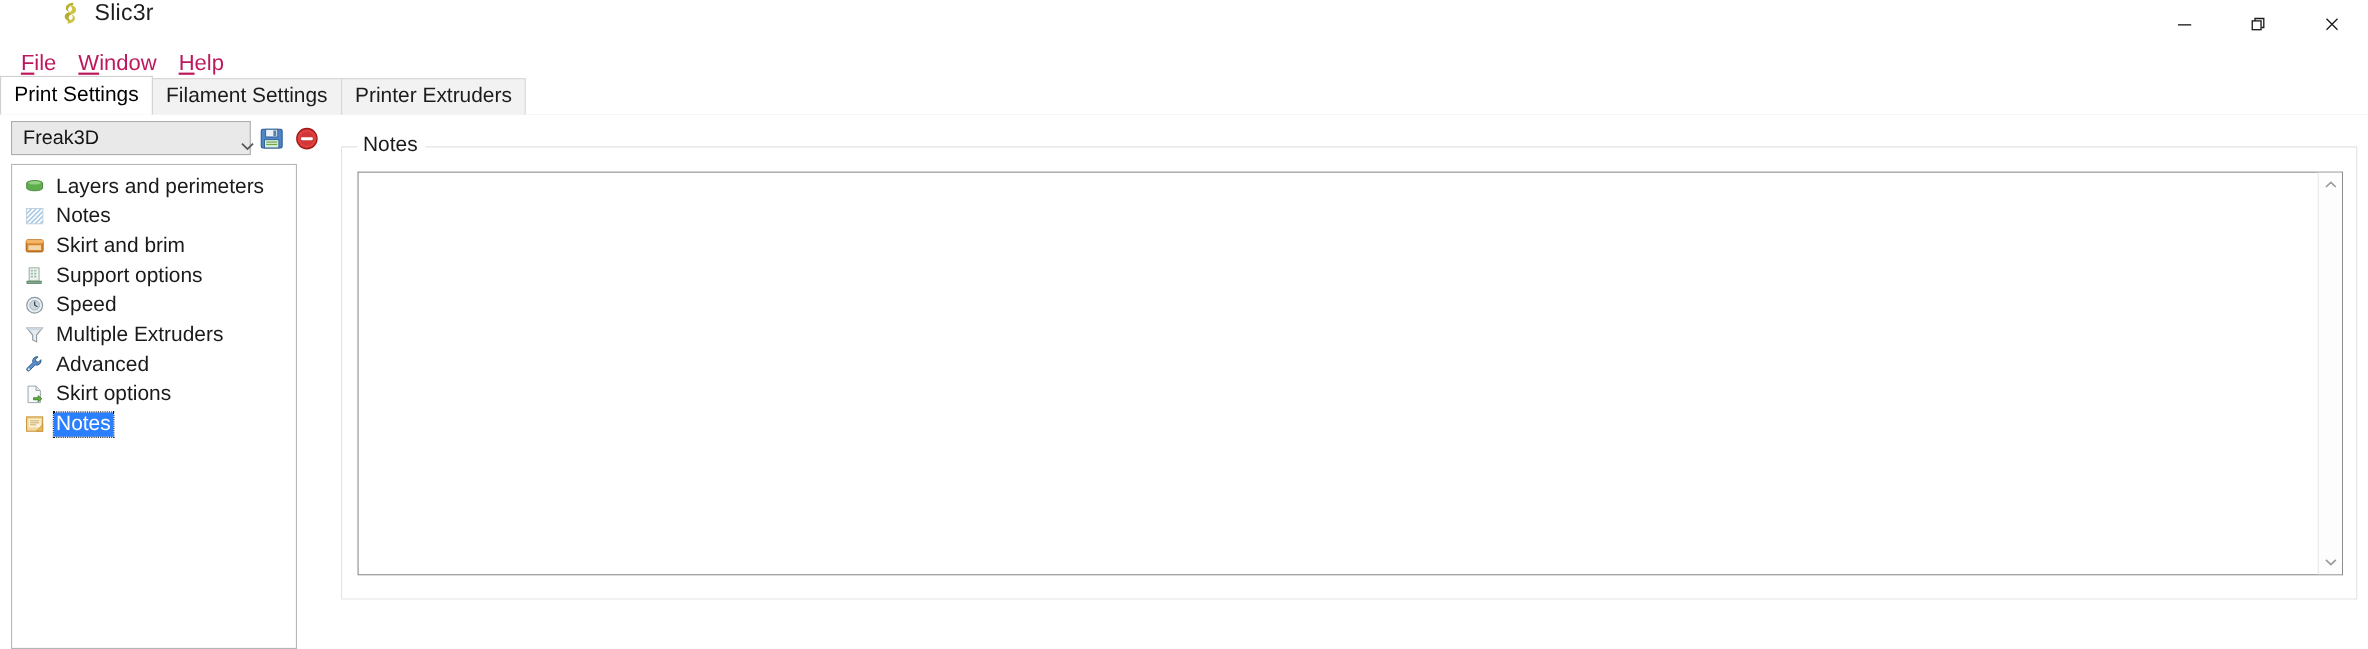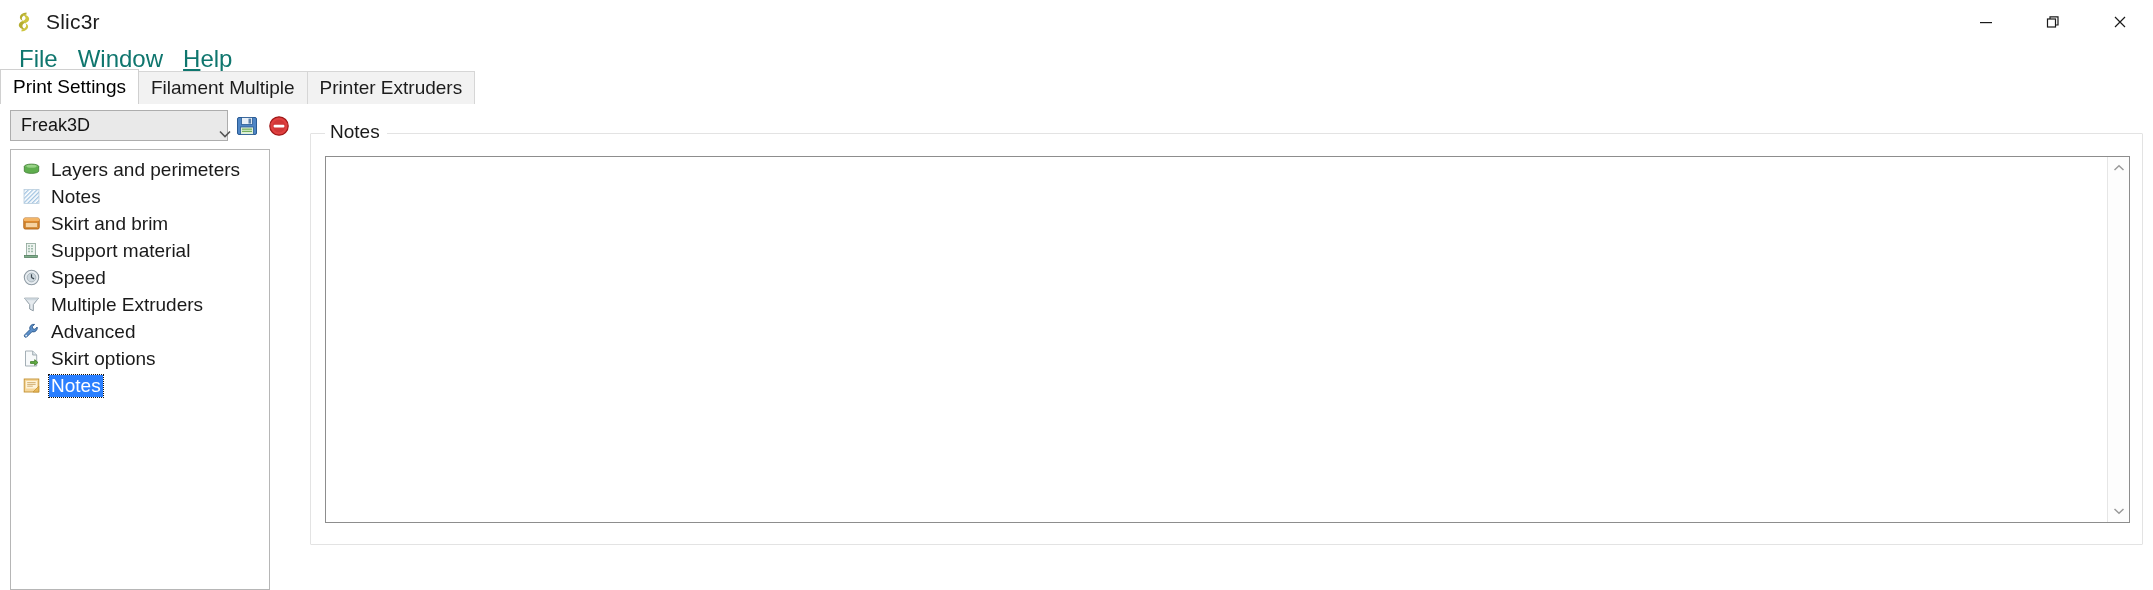--- a/index.html
+++ b/index.html
@@ -14,21 +14,21 @@
     position: relative;
     width: 2153px; height: 590px;
     background: #ffffff;
   }
 
   
   .titlebar {
     position: absolute; left: 0; top: 0;
     width: 2153px; height: 44px;
     background: #ffffff;
-    display: flex; align-items: center;
+    display: flex;  padding-left: 40px;
   }
   .app-icon {
     width: 24px; height: 24px;
     margin-left: 12px; margin-right: 10px;
     position: relative; flex: none;
   }
   .title-text {
     font-size: 21px;
     color: #1d1d1d;
     letter-spacing: .2px;
@@ -46,21 +46,21 @@
 
   
   .menubar {
     position: absolute; left: 0; top: 44px;
     width: 2153px; height: 29px;
     background: #ffffff;
     display: flex; align-items: center;
     padding-left: 10px;
   }
   .menuitem {
-    font-size: 24px; color: #0f766e;
+    font-size: 20px; color: #be185d;
     padding: 2px 9px 2px 9px;
     margin-right: 2px;
     white-space: nowrap;
     cursor: default;
   }
   .menuitem u { text-decoration: underline; text-underline-offset: 2px; }
 
   
   .tabstrip {
     position: absolute; left: 0; top: 72px;
@@ -248,21 +248,21 @@
     <div class="menuitem"><u>W</u>indow</div>
     <div class="menuitem"><u>H</u>elp</div>
   </div>
 
   <div class="tabstrip-line"></div>
   <div class="tabstrip">
     <div class="tab active">
       <span>Print Settings</span>
     </div>
     <div class="tab">
-      <span>Filament Multiple</span>
+      <span>Filament Settings</span>
     </div>
     <div class="tab">
       <span>Printer Extruders</span>
     </div>
   </div>
 
   <div class="preset-row">
     <div class="preset-combo">
       <span class="pname">Freak3D</span>
       <span class="combo-arrow">
@@ -339,21 +339,21 @@
               <rect x="6" y="4.3" width="2" height="1.5"></rect>
                 <rect x="9" y="4.3" width="2" height="1.5"></rect>
               <rect x="6" y="7" width="2" height="1.5"></rect>
                 <rect x="9" y="7" width="2" height="1.5"></rect>
               <rect x="6" y="9.7" width="2" height="1.5"></rect>
                 <rect x="9" y="9.7" width="2" height="1.5"></rect>
             </g>
             <rect x="2.5" y="14.6" width="13" height="2" fill="#7fae8c" stroke="#4d7a5a" stroke-width=".7"></rect>
           </svg>
         </span>
-        <span class="side-label">Support material</span>
+        <span class="side-label">Support options</span>
       </div>
 
       <div class="side-item">
         <span class="side-icon">
           <svg width="19" height="19" viewBox="0 0 19 19">
             <circle cx="9.5" cy="9.5" r="7.2" fill="#e9eef2" stroke="#8e9aa3" stroke-width="1.1"></circle>
             <circle cx="9.5" cy="9.5" r="4.4" fill="#cdd7de" stroke="#9aa6ae" stroke-width=".7"></circle>
             <path d="M9.5 9.5 L9.5 6.2 M9.5 9.5 L12.1 10.9" stroke="#3b464e" stroke-width="1.2" fill="none"></path>
           </svg>
         </span>

